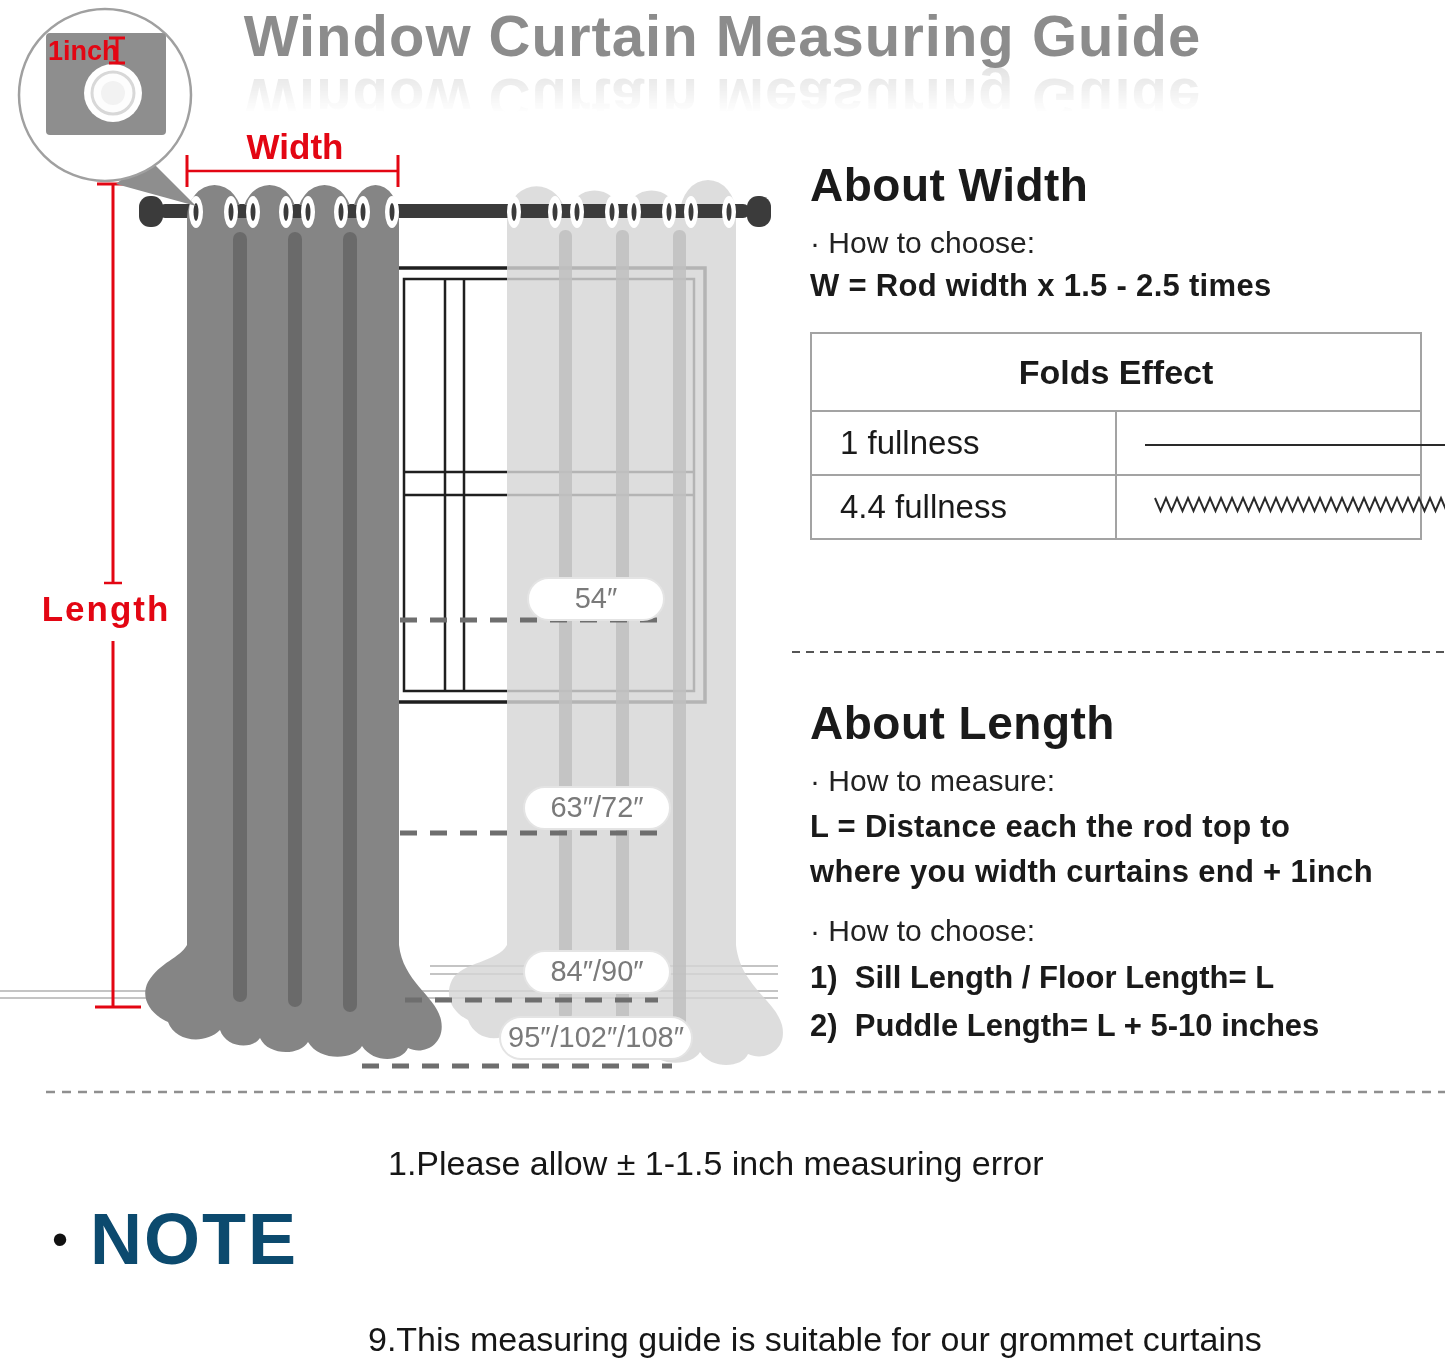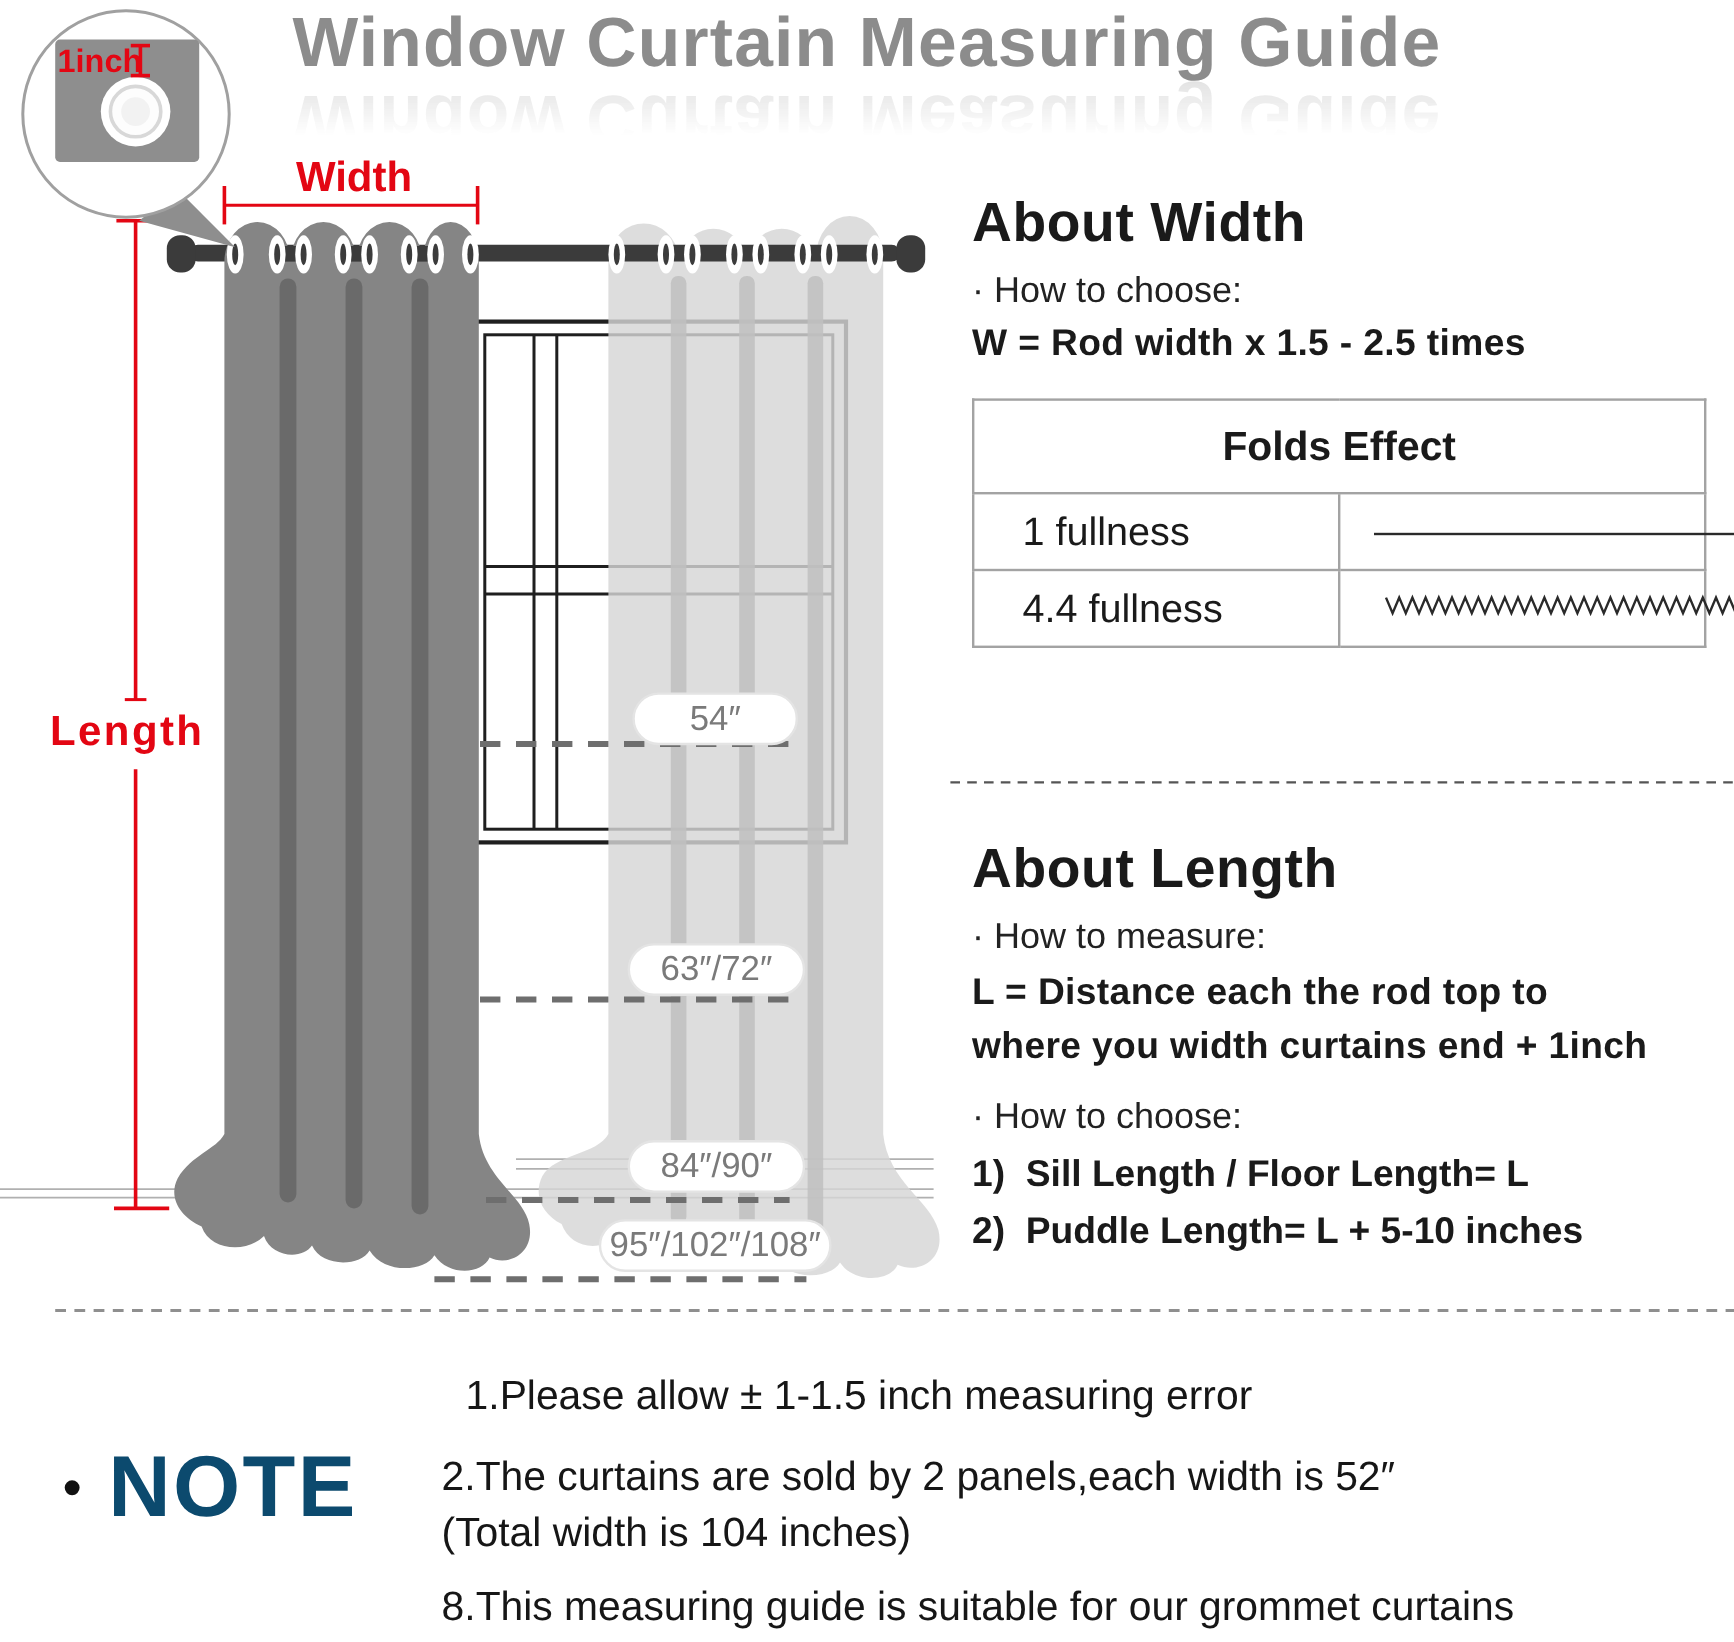--- a/index.html
+++ b/index.html
@@ -21,21 +21,21 @@
   .about-length{top:696px;}
   .about-heading{font-size:46px;font-weight:700;margin:0;letter-spacing:.5px;}
   .sub-label{font-size:30px;font-weight:400;margin:14px 0 0 0;color:#222;}
   .formula{font-size:31px;font-weight:700;margin:8px 0 0 0;letter-spacing:.3px;}
   .option-line{font-size:31px;font-weight:700;margin:12px 0 0 0;white-space:pre;}
   
   .folds-table{border-collapse:collapse;margin-top:28px;width:612px;table-layout:fixed;}
   .folds-table th,.folds-table td{border:2px solid #a3a3a3;}
   .folds-table th{height:74px;font-size:34px;font-weight:700;text-align:center;}
   .folds-table td{height:60px;font-size:33px;font-weight:400;}
-  .folds-table td.lbl{width:217px;padding-left:40px;}
+  .folds-table td.lbl{width:217px;padding-left:28px;}
   .folds-table td.pat{width:395px;text-align:left;padding-left:28px;}
   .fold-straight{display:inline-block;width:310px;border-top:2px solid #2a2a2a;vertical-align:middle;}
   
   .note-head{position:absolute;left:52px;top:1198px;display:flex;align-items:center;gap:22px;}
   .note-bullet{font-size:46px;line-height:1;color:#111;}
   .note-title{font-size:72px;font-weight:700;letter-spacing:2px;color:#0c4a6e;}
   .note-item{position:absolute;left:368px;font-size:34px;color:#161616;white-space:pre-line;line-height:46px;}
   .note-item-1{top:1140px;margin-left:20px;}
   .note-item-2{top:1208px;}
   .note-item-3{top:1316px;}
@@ -250,17 +250,15 @@
     <p class="sub-label" style="margin-top:20px;">· How to choose:</p>
     <p class="option-line">1)  Sill Length / Floor Length= L</p>
     <p class="option-line">2)  Puddle Length= L + 5-10 inches</p>
   </div>
 
   <div class="note-head">
     <span class="note-bullet">•</span>
     <span class="note-title">NOTE</span>
   </div>
   <div class="note-item note-item-1">1.Please allow ± 1-1.5 inch measuring error</div>
-  <div class="note-item note-item-2">2.The curtains are sold by 2 panels,each width is 52″
-(Total width is 104 inches)</div>
-  <div class="note-item note-item-3">8.This measuring guide is suitable for our grommet curtains</div>
+  <div class="note-item note-item-3">9.This measuring guide is suitable for our grommet curtains</div>
 
 </div>
 
 </body></html>

